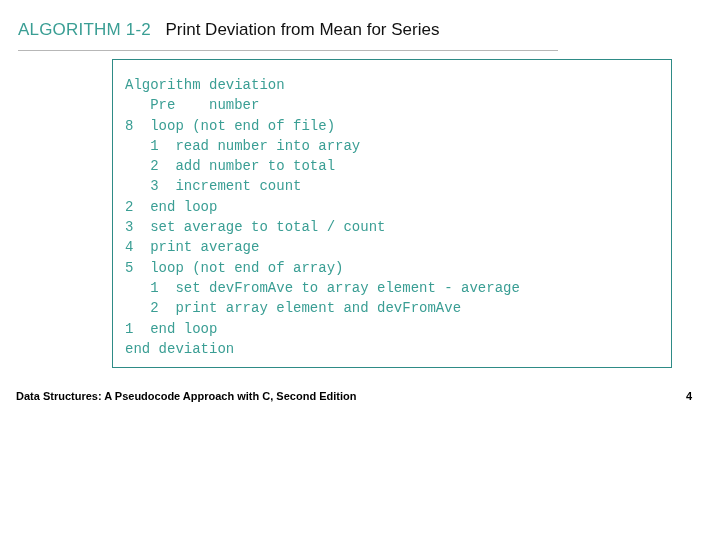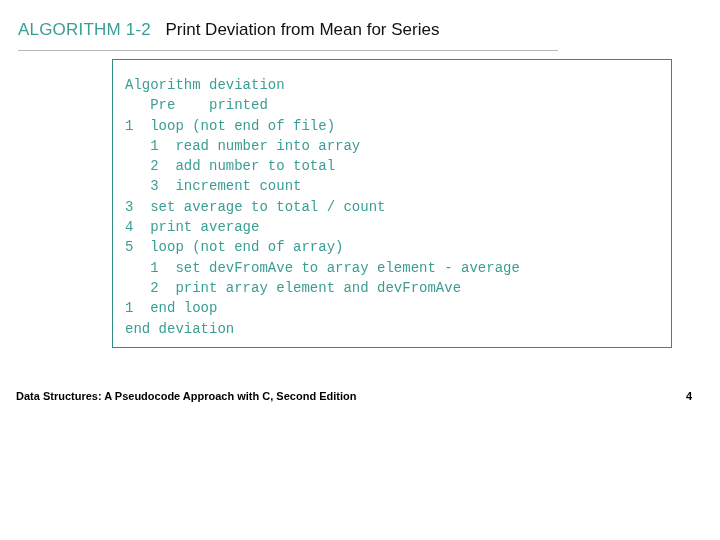--- a/index.html
+++ b/index.html
@@ -18,25 +18,26 @@
 <div class="page">
 
   <div class="header">
     <span class="algo-label">ALGORITHM 1-2</span>
     <span class="algo-title">Print Deviation from Mean for Series</span>
   </div>
   <div class="rule"></div>
 
   <div class="code-box">
     <div class="line">Algorithm deviation</div>
-    <div class="line">   Pre    printed</div>
-    <div class="line">1  loop (not end of file)</div>
+    <div class="line">   Pre    number</div>
+    <div class="line">8  loop (not end of file)</div>
     <div class="line">   1  read number into array</div>
     <div class="line">   2  add number to total</div>
     <div class="line">   3  increment count</div>
+    <div class="line">2  end loop</div>
     <div class="line">3  set average to total / count</div>
     <div class="line">4  print average</div>
     <div class="line">5  loop (not end of array)</div>
     <div class="line">   1  set devFromAve to array element - average</div>
     <div class="line">   2  print array element and devFromAve</div>
     <div class="line">1  end loop</div>
     <div class="line">end deviation</div>
   </div>
 
   <div class="footer">

